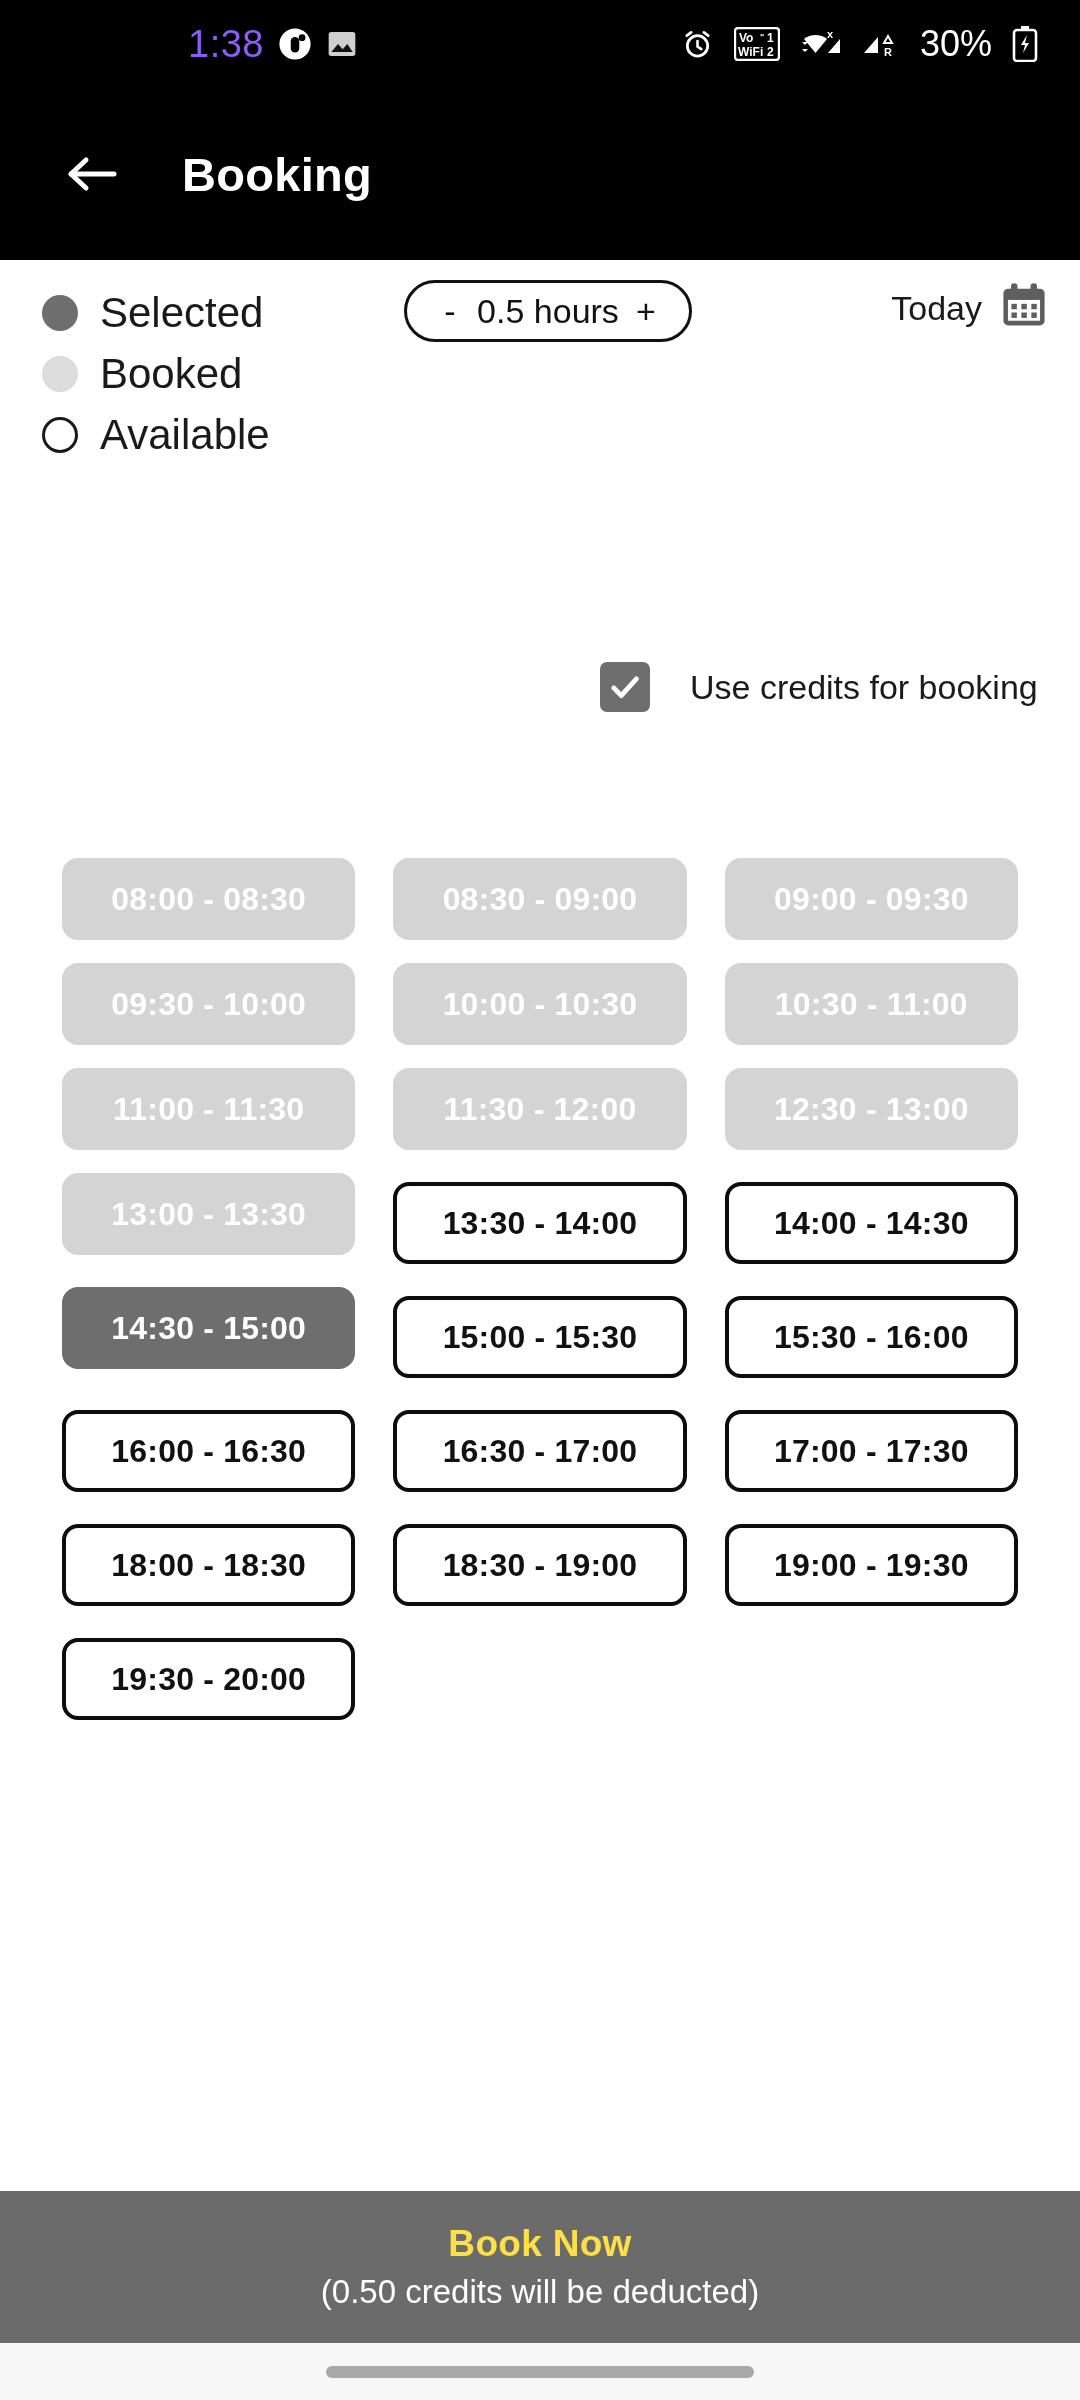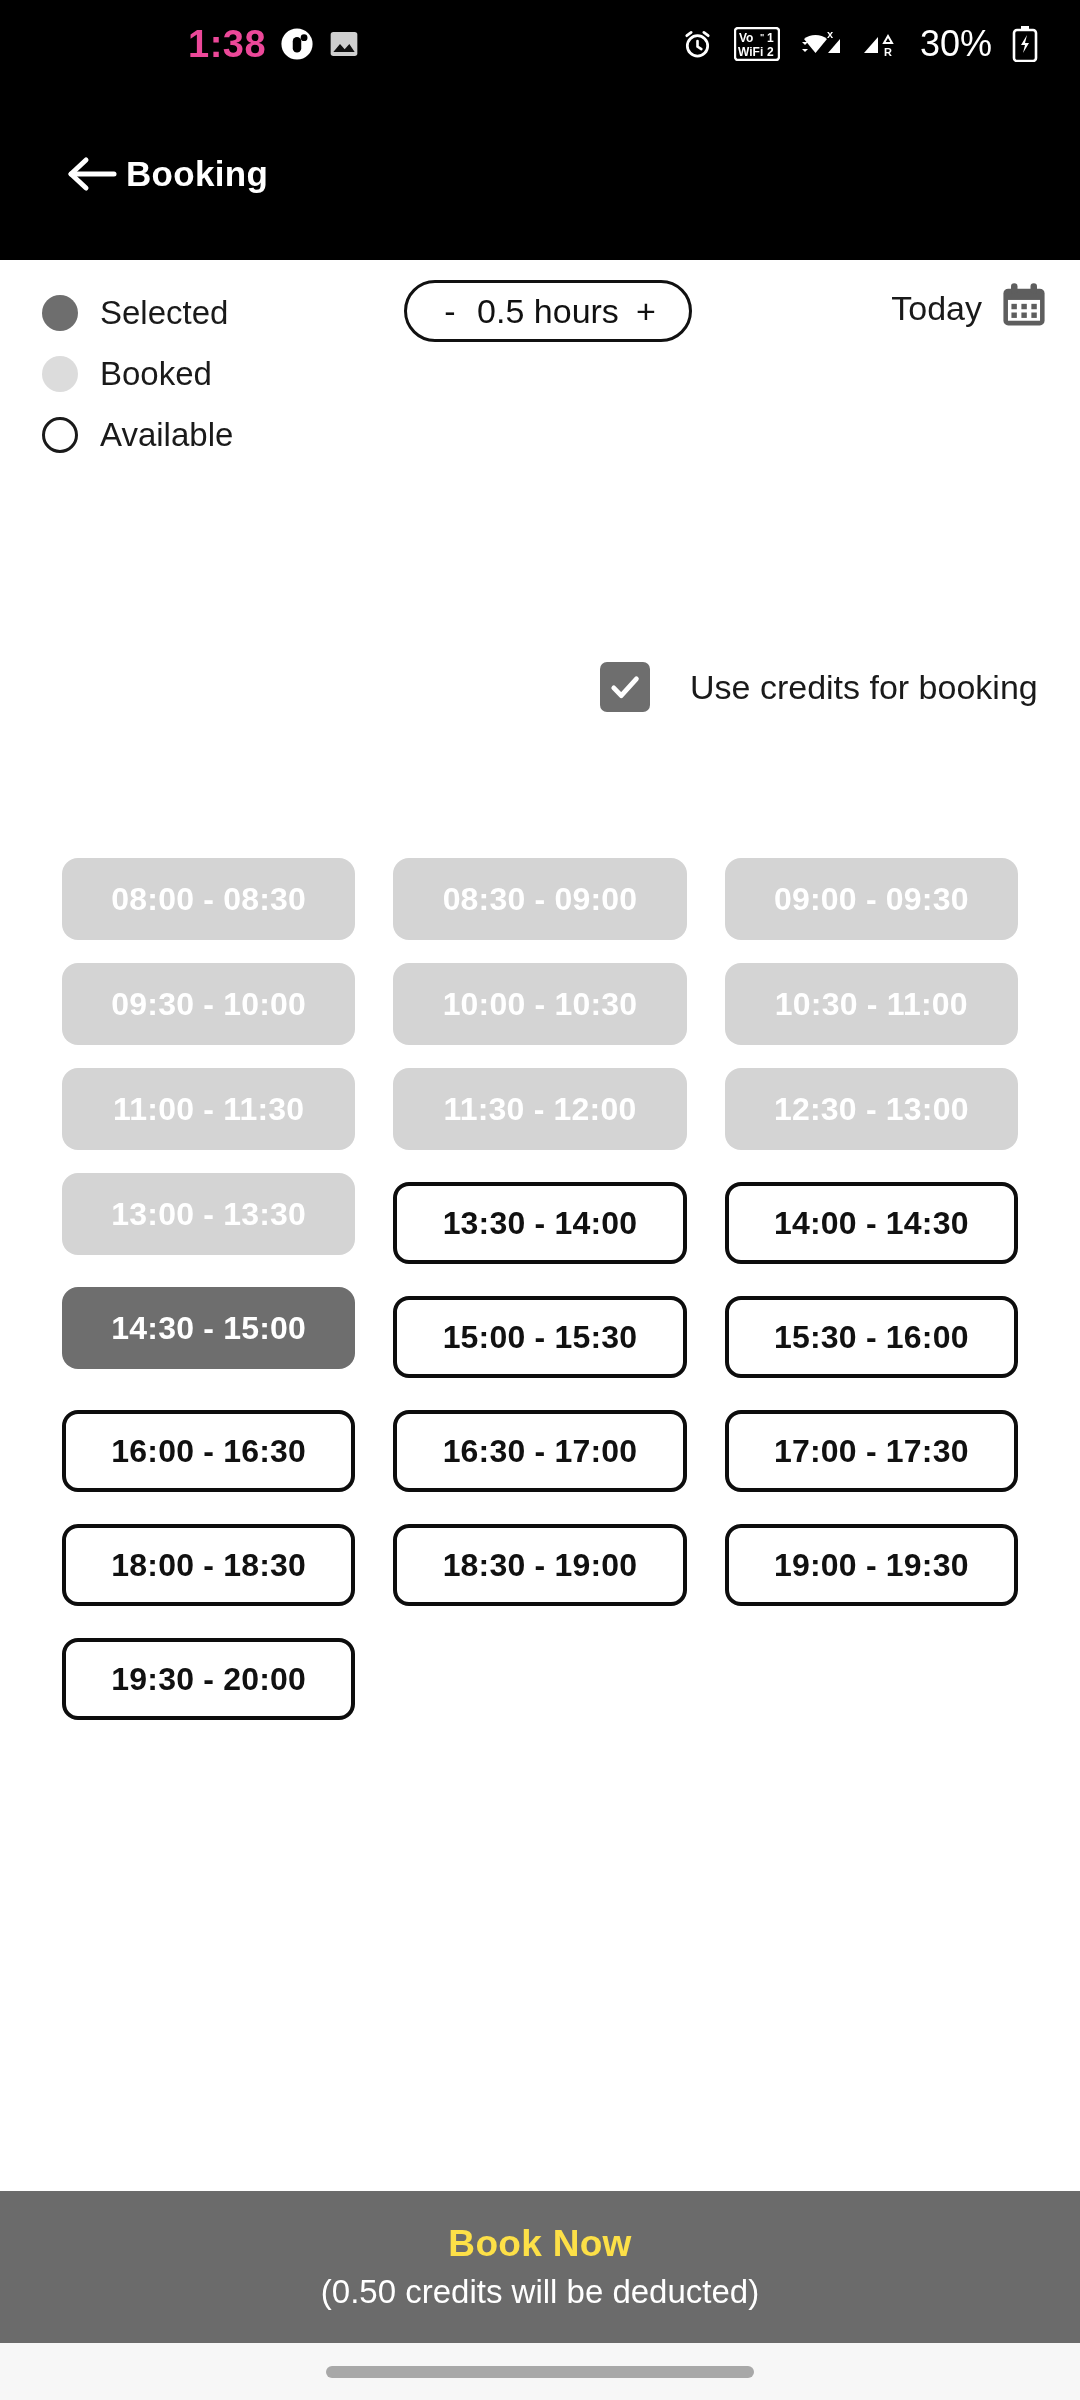--- a/index.html
+++ b/index.html
@@ -17,57 +17,57 @@
   }
 
   
   .statusbar {
     height:88px; background:#000000;
     display:flex; align-items:center;
     padding:0 28px;
     flex:0 0 auto;
   }
   .sb-left { display:flex; align-items:center; gap:14px; margin-left:160px; }
-  .sb-clock { color:#ec4899; font-size:38px; font-weight:700; letter-spacing:.5px; }
+  .sb-clock { color:#8b5cf6; font-size:38px; font-weight:400; letter-spacing:.5px; }
   .sb-right { margin-left:auto; display:flex; align-items:center; gap:20px; margin-right:14px;}
   .sb-icon { display:flex; align-items:center; justify-content:center; }
   .sb-batt-text { color:#fff; font-size:36px; font-weight:500; }
 
   
   .appbar {
     height:172px; background:#000000;
     display:flex; align-items:center;
     padding:0 56px;
     flex:0 0 auto;
   }
   .back-btn { width:70px; height:70px; display:flex; align-items:center; justify-content:center; }
   .appbar-title {
-    color:#ffffff; font-size:35px; font-weight:bold;
-    letter-spacing:.3px;
+    color:#ffffff; font-size:47px; font-weight:bold;
+    margin-left:56px; letter-spacing:.3px;
   }
 
   
   .content { flex:1 1 auto; position:relative; background:#fff; }
 
   .top-controls {
     position:relative;
     height:195px;
     padding:24px 28px 0 28px;
   }
 
   .legend { position:absolute; left:42px; top:22px; }
   .legend-row { display:flex; align-items:center; height:61px; }
   .legend-dot {
     width:36px; height:36px; border-radius:50%;
     margin-right:22px; flex:0 0 auto;
   }
   .legend-dot.selected { background:#6e6e6e; }
   .legend-dot.booked   { background:#dcdcdc; }
   .legend-dot.available{ background:#ffffff; border:3px solid #1a1a1a; width:36px; height:36px; }
-  .legend-label { font-size:33px; color:#1a1a1a; }
+  .legend-label { font-size:42px; color:#1a1a1a; }
 
   .duration-pill {
     position:absolute; left:404px; top:20px;
     width:288px; height:62px;
     border:3px solid #111; border-radius:34px;
     background:#fff;
     display:flex; align-items:center; justify-content:space-between;
     padding:0 26px;
   }
   .dur-btn { font-size:34px; color:#111; width:34px; text-align:center; line-height:1; }

